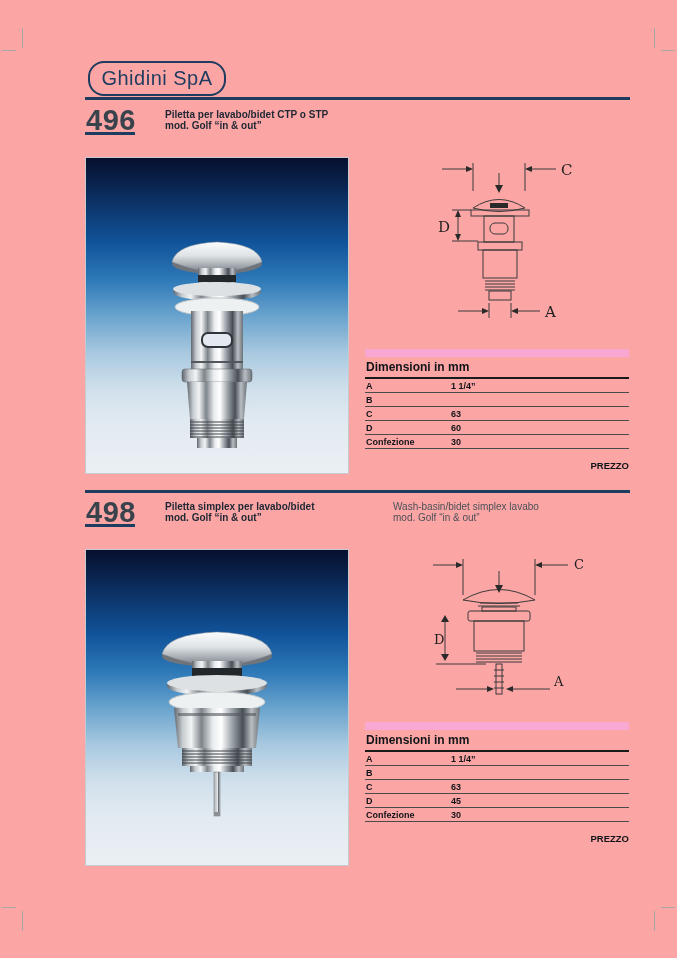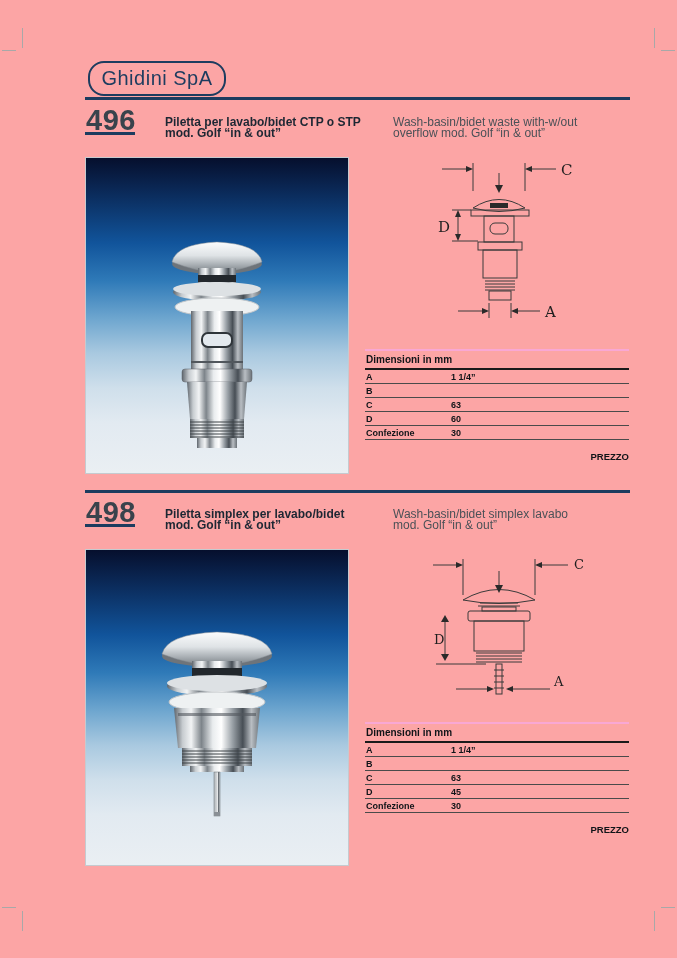--- a/index.html
+++ b/index.html
@@ -19,42 +19,42 @@
   .rule-2{top:490px;}
 
   
   .section{position:absolute;left:0;width:677px;}
   .sec-1{top:102px;height:385px;}
   .sec-2{top:494px;height:390px;}
 
   .code{position:absolute;left:86px;top:2px;font-size:29px;font-weight:600;color:#39434c;letter-spacing:.5px;}
   .code-underline{position:absolute;left:85px;top:30px;width:50px;height:3px;background:#1d3c5f;}
 
-  .desc{position:absolute;top:15px;width:225px;font-size:12px;line-height:10.5px;}
+  .desc{position:absolute;top:8px;width:225px;font-size:10px;line-height:10.5px;}
   .desc-it{left:165px;font-weight:bold;color:#1d2733;}
   .desc-en{left:393px;color:#4b5157;}
 
   
   .photo{position:absolute;left:85px;top:55px;width:262px;height:315px;
     border:1px solid #c5cacf;
     background:linear-gradient(180deg,#060f2d 0%,#0b2d5e 12%,#11549b 27%,#2f7ab8 39%,
       #6ea6cf 51%,#a9c9e0 62%,#cfdfeb 73%,#e2eaf1 84%,#eaeff3 100%);}
   .photo svg{display:block;}
 
   
   .diagram{position:absolute;left:428px;top:51px;width:180px;height:176px;}
   .sec-2 .diagram{top:57px;}
   .dlabel{font-family:"DejaVu Serif",serif;font-size:15px;fill:#1f1f1f;}
 
   
   .dims-table{position:absolute;left:365px;width:264px;}
   .sec-1 .dims-table{top:247px;}
   .sec-2 .dims-table{top:228px;}
-  .t-header{border-top:2px solid #f9a8d4;border-bottom:2px solid #1a1a1a;
-    font-size:10px;font-weight:bold;color:#101418;padding:3px 1px 3px 1px;}
+  .t-header{border-top:8px solid #f9a8d4;border-bottom:2px solid #1a1a1a;
+    font-size:12px;font-weight:bold;color:#101418;padding:3px 1px 3px 1px;}
   .t-row{display:flex;align-items:center;height:13px;border-bottom:1px solid #4a4a4a;
     font-size:9px;font-weight:bold;color:#101418;}
   .t-row:last-of-type{border-bottom:1.5px solid #1a1a1a;}
   .t-row .lbl{flex:1;padding-left:1px;}
   .t-row .val{width:178px;text-align:left;}
   .t-price{margin-top:11px;font-size:9.5px;font-weight:bold;color:#101418;text-align:right;}
 
   .footer{position:absolute;left:85px;top:879px;width:545px;text-align:center;
     font-size:9px;letter-spacing:1.3px;color:#2b2f33;}
 </style>
@@ -77,24 +77,20 @@
   </div>
   <div class="rule rule-1"></div>
 
   <section class="section sec-1">
     <div class="code">496</div>
     <div class="code-underline"></div>
 
     <div class="desc desc-it">
       <div>Piletta per lavabo/bidet CTP o STP</div>
       <div>mod. Golf “in &amp; out”</div>
-    </div>
-    <div class="desc desc-en">
-      <div>Wash-basin/bidet waste with-w/out</div>
-      <div>overflow mod. Golf “in &amp; out”</div>
     </div>
 
     <div class="photo">
       <svg width="262" height="315" viewBox="0 0 262 315">
         <defs>
           <linearGradient id="chromeA" x1="0" y1="0" x2="1" y2="0">
             <stop offset="0" stop-color="#5f666d"></stop>
               <stop offset=".1" stop-color="#c7ccd0"></stop>
             <stop offset=".2" stop-color="#f2f4f5"></stop>
               <stop offset=".32" stop-color="#7d848a"></stop>

